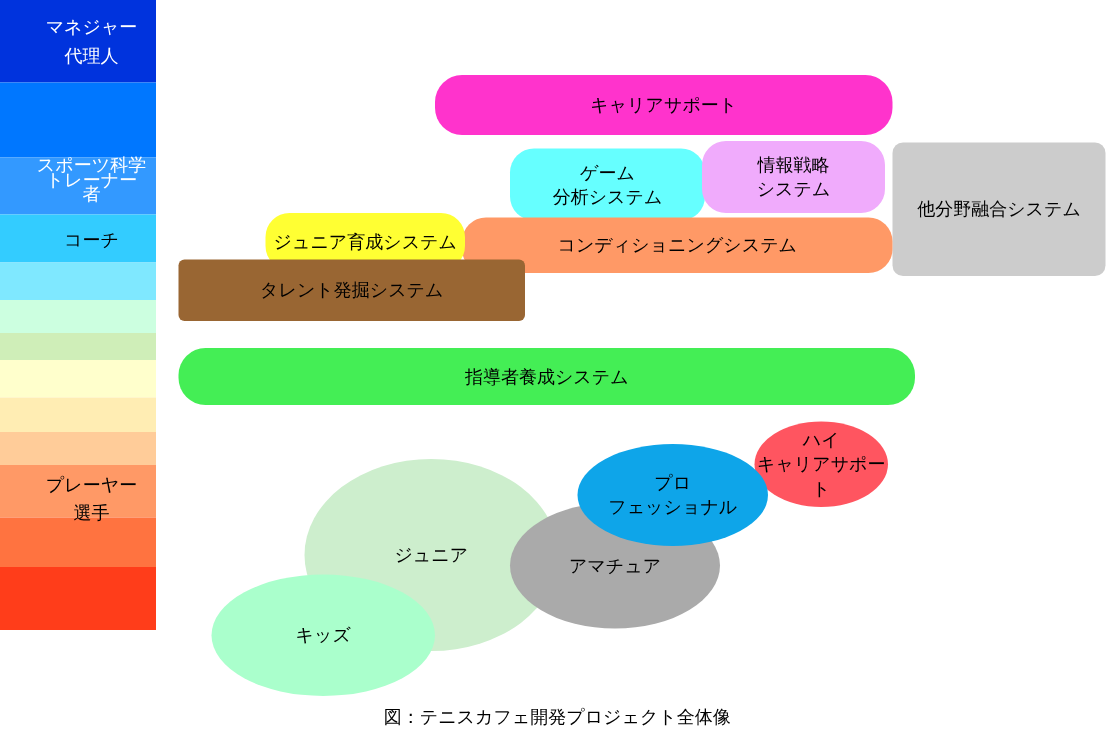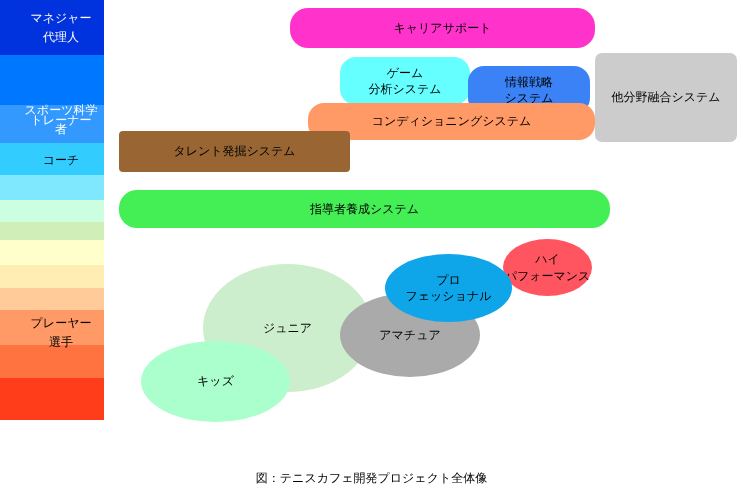--- a/index.html
+++ b/index.html
@@ -3,21 +3,21 @@
 <meta charset="utf-8">
 <style>
   html,body{margin:0;padding:0;}
   body{font-family:"DejaVu Sans", sans-serif;}
   .canvas{position:relative;width:743px;height:493px;background:#ffffff;overflow:hidden;}
   .seg{position:absolute;left:0;width:104px;}
   .bar-label{position:absolute;left:0;width:80px;text-align:center;font-size:12px;
              white-space:pre-line;line-height:1.55;color:#000;padding-left:21px;}
   .bar-label.light{color:#ffffff;}
   .shape{position:absolute;display:flex;align-items:center;justify-content:center;
-         font-size:12px;text-align:center;white-space:pre-line;line-height:1.35;color:#000;}
+         font-size:12px;text-align:center;white-space:pre-line;line-height:1.35;color:#000;margin-top:42px;}
   .ellipse{border-radius:50%;}
   .caption{position:absolute;left:0;width:743px;text-align:center;font-size:12px;color:#000;}
 </style>
 </head>
 <body>
 
 <div class="canvas">
 
   <div class="seg" style="top: 0px; height: 55px; background: rgb(0, 51, 221);"></div>
   <div class="seg" style="top: 55px; height: 50px; background: rgb(0, 119, 255);"></div>
@@ -41,37 +41,38 @@
   <div class="bar-label" style="top:314px;">プレーヤー
 選手</div>
 
   <div class="shape" style="left: 595px; top: 53px; width: 142px; height: 89px; border-radius: 7px; background: rgb(204, 204, 204);">他分野融合システム</div>
 
   <div class="shape" style="left: 290px; top: 8px; width: 305px; height: 40px; border-radius: 18px; background: rgb(255, 51, 204);">キャリアサポート</div>
 
   <div class="shape" style="left: 340px; top: 57px; width: 130px; height: 48px; border-radius: 16px; background: rgb(102, 255, 255);">ゲーム
 分析システム</div>
 
-  <div class="shape" style="left: 468px; top: 66px; width: 122px; height: 48px; border-radius: 16px; background: #3b82f6;">情報戦略
+  <div class="shape" style="left: 468px; top: 52px; width: 122px; height: 48px; border-radius: 16px; background: #f0abfc;">情報戦略
 システム</div>
 
   <div class="shape" style="left: 308px; top: 103px; width: 287px; height: 37px; border-radius: 16px; background: rgb(255, 153, 102);">コンディショニングシステム</div>
 
+  <div class="shape" style="left: 177px; top: 100px; width: 133px; height: 38px; border-radius: 16px; background: rgb(255, 255, 51);">ジュニア育成システム</div>
 
   <div class="shape" style="left: 119px; top: 131px; width: 231px; height: 41px; border-radius: 4px; background: rgb(153, 102, 51);">タレント発掘システム</div>
 
   <div class="shape" style="left: 119px; top: 190px; width: 491px; height: 38px; border-radius: 18px; background: rgb(68, 238, 85);">指導者養成システム</div>
 
   <div class="shape ellipse" style="left: 203px; top: 264px; width: 169px; height: 128px; background: rgb(205, 238, 205);">ジュニア</div>
 
   <div class="shape ellipse" style="left: 141px; top: 341px; width: 149px; height: 81px; background: rgb(170, 255, 204);">キッズ</div>
 
   <div class="shape ellipse" style="left: 340px; top: 293px; width: 140px; height: 84px; background: rgb(170, 170, 170);">アマチュア</div>
 
   <div class="shape ellipse" style="left: 503px; top: 239px; width: 89px; height: 57px; background: rgb(255, 85, 96);">ハイ
-パフォーマンス</div>
+キャリアサポート</div>
 
   <div class="shape ellipse" style="left: 385px; top: 254px; width: 127px; height: 68px; background: #0ea5e9;">プロ
 フェッショナル</div>
 
   <div class="caption" style="top:470px;">図：テニスカフェ開発プロジェクト全体像</div>
 
 </div>
 
 </body></html>

